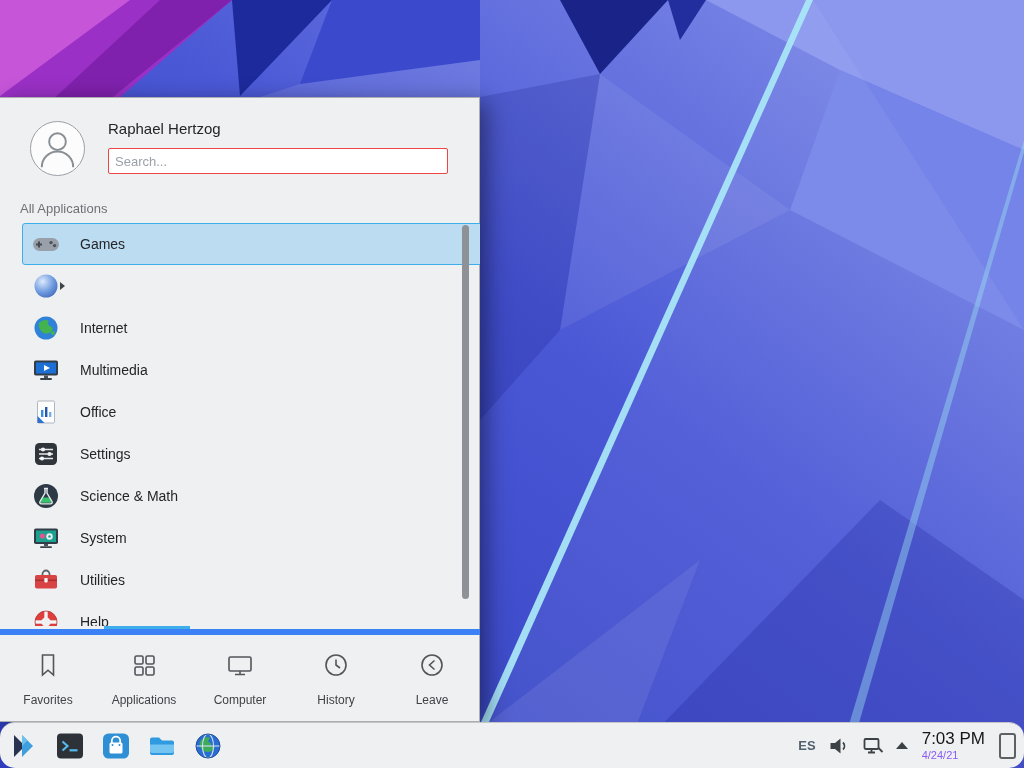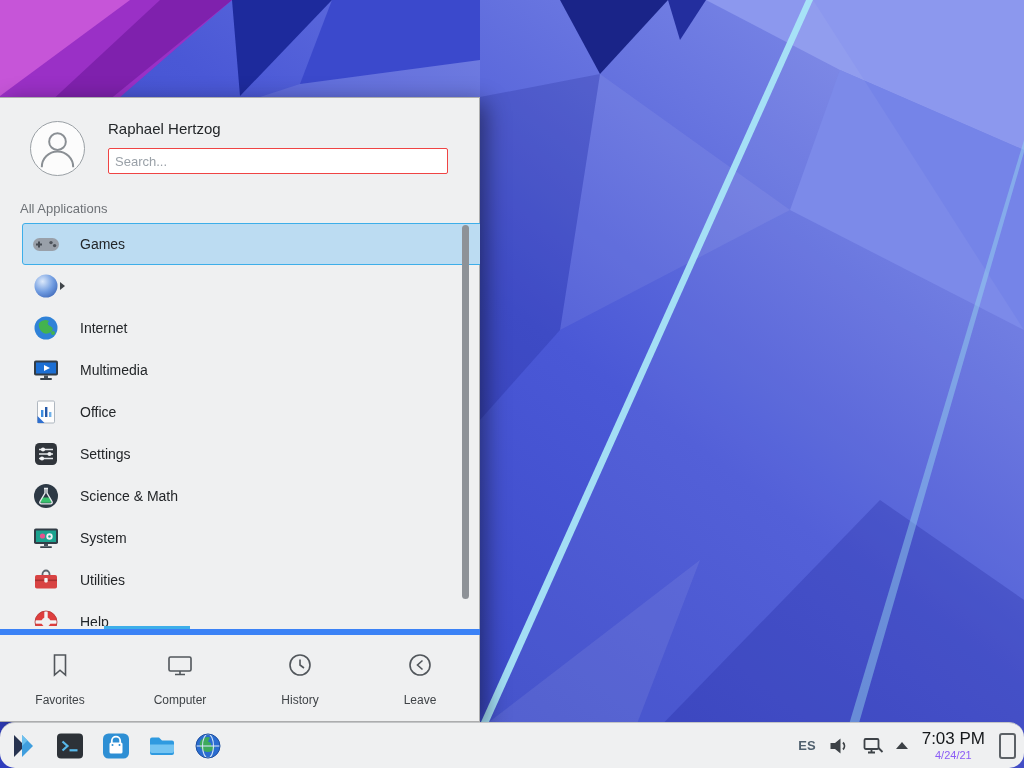--- a/index.html
+++ b/index.html
@@ -66,21 +66,21 @@
     background:#eff0f1; border-top:1px solid #c3c5c7;
     display:flex; align-items:center; z-index:6;border-radius:15px;
   }
   .tb-icon { width:32px; height:32px; display:flex; align-items:center; justify-content:center; margin-left:14px; }
   .tb-icon svg { width:30px; height:30px; }
   .tb-spacer { flex:1; }
   .tray-item { display:flex; align-items:center; justify-content:center; margin-left:12px; }
   .kbd-layout { font-size:13px; font-weight:bold; color:#50606e; }
   .tray-item svg { width:22px; height:22px; }
   .caret-up { width:0; height:0; border-left:6px solid transparent; border-right:6px solid transparent; border-bottom:7px solid #3c4146; }
-  .clock { text-align:center; margin-left:14px; line-height:1.1; }
+  .clock { margin-left:14px; line-height:1.1; }
   .clock-time { font-size:17px; color:#14171a; }
   .clock-date { font-size:11px; color:#8b5cf6; }
   .show-desktop { width:17px; height:26px; border:2px solid #5c6166; border-radius:3px; margin:0 8px 0 14px; }
 </style>
 </head>
 <body>
 
 <div id="screen">
 
   <svg id="wallpaper" viewBox="0 0 1024 768" preserveAspectRatio="none">
@@ -280,20 +280,31 @@
         <span class="tab-icon">
           <svg viewBox="0 0 30 30">
               <path d="M9.5 5 h11 v20 l-5.5 -4.8 -5.5 4.8z"></path>
             </svg>
         </span>
         <span class="tab-label">Favorites</span>
       </div>
       <div class="tab">
         <span class="tab-icon">
           <svg viewBox="0 0 30 30">
+            <rect x="6" y="6" width="8" height="8" rx="1.5"></rect>
+              <rect x="17" y="6" width="8" height="8" rx="1.5"></rect>
+            <rect x="6" y="17" width="8" height="8" rx="1.5"></rect>
+              <rect x="17" y="17" width="8" height="8" rx="1.5"></rect>
+          </svg>
+        </span>
+        <span class="tab-label">Applications</span>
+      </div>
+      <div class="tab">
+        <span class="tab-icon">
+          <svg viewBox="0 0 30 30">
               <rect x="4" y="7" width="22" height="14" rx="1.5"></rect>
               <path d="M15 21 v3 M10 24.5 h10"></path>
             </svg>
         </span>
         <span class="tab-label">Computer</span>
       </div>
       <div class="tab">
         <span class="tab-icon">
           <svg viewBox="0 0 30 30">
               <circle cx="15" cy="15" r="10"></circle>

